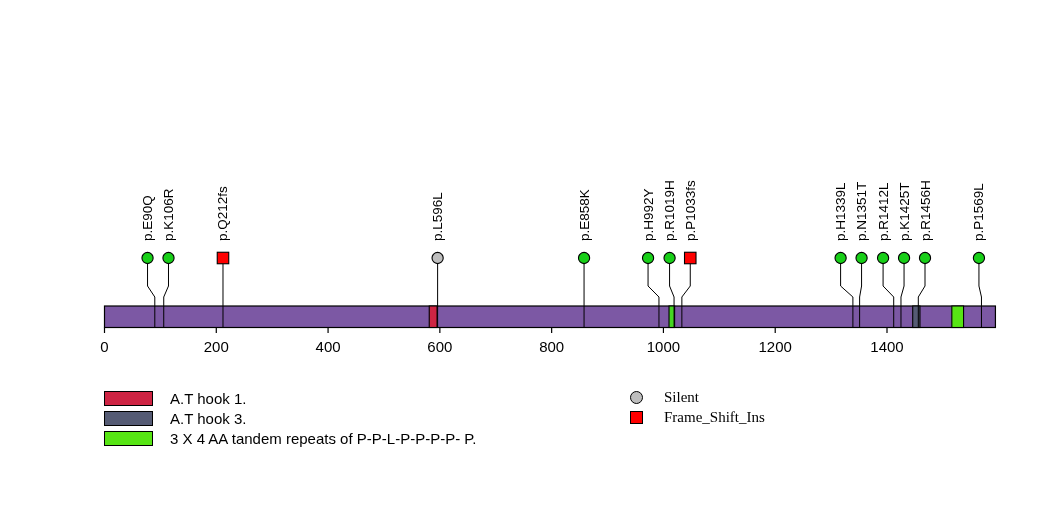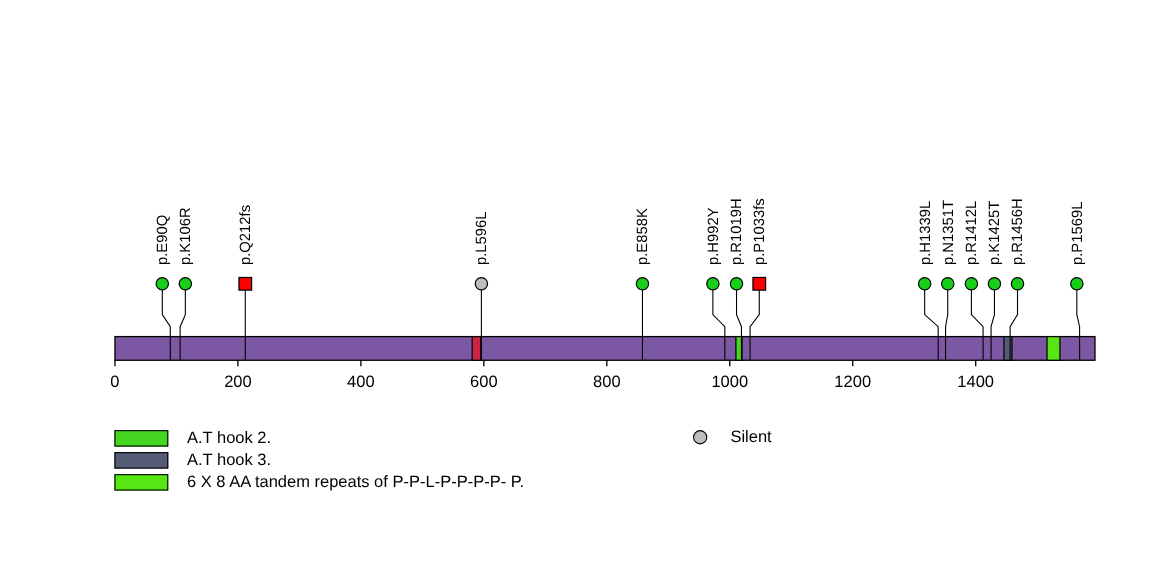--- a/index.html
+++ b/index.html
@@ -6,21 +6,21 @@
   #figure{
     position:relative;
     width:1047px;height:524px;
     background:#ffffff;
     font-family:"Liberation Sans", sans-serif;
     overflow:hidden;
   }
   #plot-svg{position:absolute;left:0;top:0;}
   .legend{position:absolute;}
   #legend-domains{left:104px;top:388px;}
-  #legend-mutation-types{left:629px;top:387px;}
+  #legend-mutation-types{left:629px;top:387px;font-family:Liberation Serif, serif;}
   .legend-row{display:flex;align-items:center;height:20.4px;}
   .swatch{
     width:49px;height:15px;
     border:1.4px solid #000;
     box-sizing:border-box;
     margin-right:17px;
     flex:0 0 auto;
   }
   .legend-label{
     font-size:15px;color:#000;line-height:1;white-space:nowrap;
@@ -95,31 +95,35 @@
       <text transform="translate(887.5875,241) rotate(-90)" text-anchor="start" font-size="13.5px" fill="#000">p.R1412L</text>
       <circle cx="904.0473214285714" cy="258" r="5.6" fill="#18CF18" stroke="#000" stroke-width="1.1"></circle>
       <text transform="translate(908.5473214285714,241) rotate(-90)" text-anchor="start" font-size="13.5px" fill="#000">p.K1425T</text>
       <circle cx="925.0071428571429" cy="258" r="5.6" fill="#18CF18" stroke="#000" stroke-width="1.1"></circle>
       <text transform="translate(929.5071428571429,241) rotate(-90)" text-anchor="start" font-size="13.5px" fill="#000">p.R1456H</text>
       <circle cx="978.94375" cy="258" r="5.6" fill="#18CF18" stroke="#000" stroke-width="1.1"></circle>
       <text transform="translate(983.44375,241) rotate(-90)" text-anchor="start" font-size="13.5px" fill="#000">p.P1569L</text>
     </svg>
   <div id="legend-domains" class="legend">
       <div class="legend-row">
-        <span class="swatch" style="background: rgb(69, 214, 33);"></span>
-        <span class="legend-label">A.T hook 2.</span>
+        <span class="swatch" style="background: rgb(206, 36, 67);"></span>
+        <span class="legend-label">A.T hook 1.</span>
       </div>
       <div class="legend-row">
         <span class="swatch" style="background: rgb(85, 91, 116);"></span>
         <span class="legend-label">A.T hook 3.</span>
       </div>
       <div class="legend-row">
         <span class="swatch" style="background: rgb(87, 229, 20);"></span>
-        <span class="legend-label">6 X 8 AA tandem repeats of P-P-L-P-P-P-P- P.</span>
+        <span class="legend-label">3 X 4 AA tandem repeats of P-P-L-P-P-P-P- P.</span>
       </div>
     </div>
   <div id="legend-mutation-types" class="legend">
       <div class="legend-row">
         <span class="marker-cell marker-circle" style="background: rgb(190, 190, 190);"></span>
         <span class="legend-label">Silent</span>
       </div>
+      <div class="legend-row">
+        <span class="marker-cell" style="background: rgb(255, 0, 0);"></span>
+        <span class="legend-label">Frame_Shift_Ins</span>
+      </div>
     </div>
 </div>
 
 </body></html>

